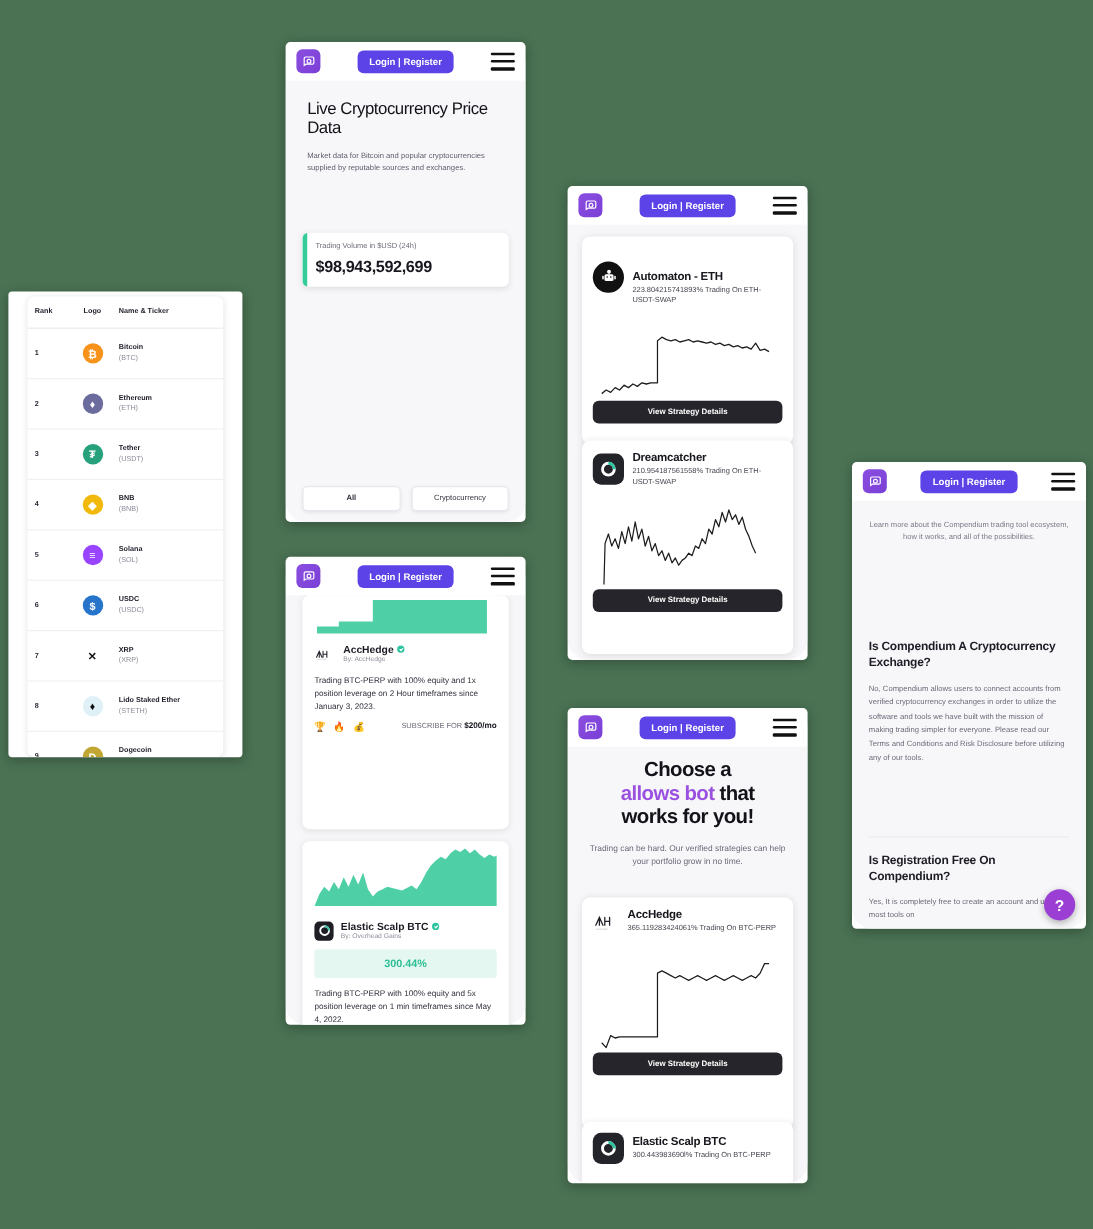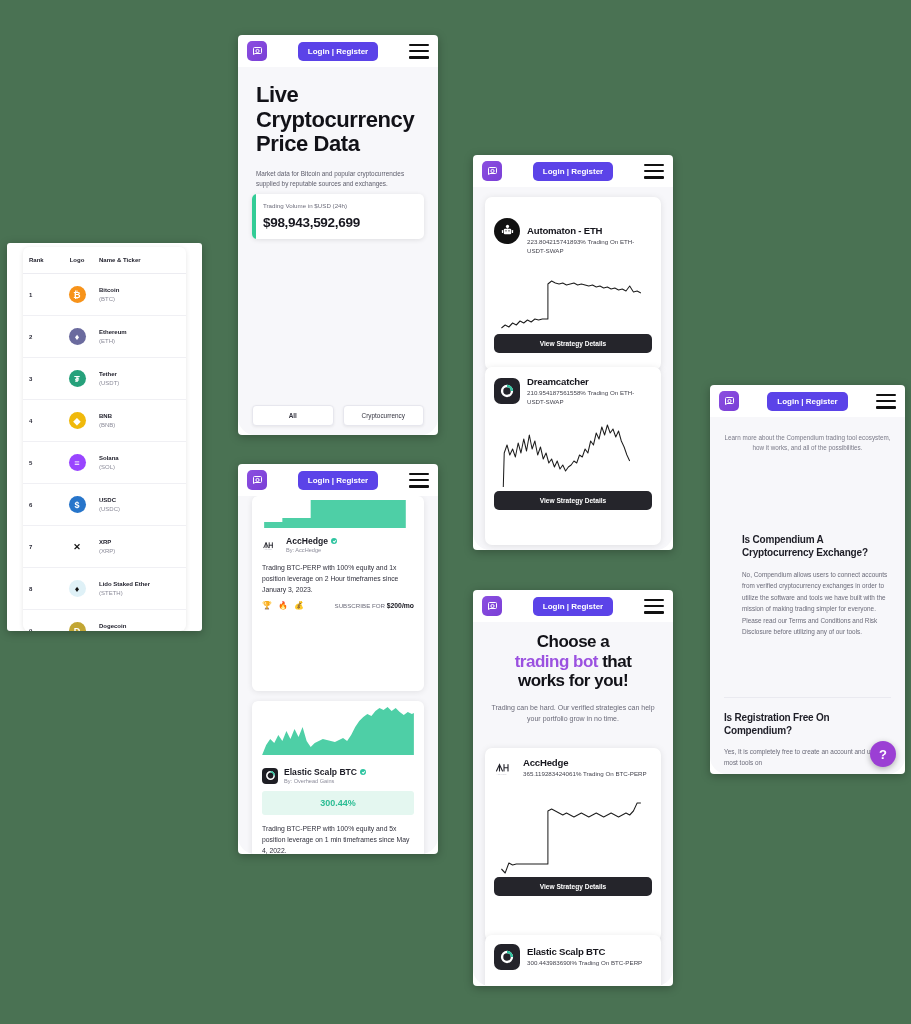--- a/index.html
+++ b/index.html
@@ -40,21 +40,21 @@
   .c-name{flex:1;}
   .coin-n{font-size:6px;font-weight:700;color:#1c1c28;line-height:1.35;}
   .coin-t{font-size:6px;color:#8b8b99;line-height:1.35;}
   .cico{width:17px;height:17px;border-radius:50%;display:flex;
         align-items:center;justify-content:center;font-size:9px;color:#fff;
         font-weight:700;}
 
   
   #p-price{left:238px;top:35px;width:200px;height:400px;border-radius:4px;}
   .pg-bg{position:absolute;left:0;right:0;top:32px;bottom:0;background:#f7f7fa;}
-  .h1{font-size:22px;font-weight:700;color:#121218;line-height:1.12;
+  .h1{font-size:14px;font-weight:400;color:#121218;line-height:1.12;
       letter-spacing:-.4px;}
   .sub{font-size:6.4px;color:#5d5d6b;line-height:1.55;}
   .stat{background:#fff;border-radius:5px;box-shadow:0 1px 5px rgba(0,0,0,.10);
         padding:8px 10px 9px 11px;position:relative;overflow:hidden;}
   .stat::before{content:"";position:absolute;left:0;top:0;bottom:0;width:4px;}
   .stat.g::before{background:#33cc96;}
   .stat.o::before{background:#f5a524;}
   .stat-l{font-size:6.2px;color:#6e6e7c;margin-bottom:6px;}
   .stat-v{font-size:13.5px;font-weight:700;color:#17171f;letter-spacing:-.3px;}
   .tabs{display:flex;gap:9px;}
@@ -430,21 +430,21 @@
       <div class="burger">
           <i></i>
           <i></i>
           <i></i>
         </div>
     </div>
 
     <div style="position:absolute;left:12px;right:12px;top:42px;">
       <div class="h2">
         <span>Choose a</span><br>
-        <span class="pp">trading bot</span><span> that</span><br>
+        <span class="pp">allows bot</span><span> that</span><br>
         <span>works for you!</span>
       </div>
       <div class="sub2" style="margin-top:11px;">Trading can be hard. Our verified strategies can help your portfolio grow in no time.</div>
     </div>
 
     <div class="bigcard" style="position:absolute;left:12px;right:12px;top:158px;height:175px;">
       <div style="display:flex;align-items:center;gap:7px;">
         <svg style="width:22px;height:20px;flex:none;" viewBox="0 0 44 34">
           <path d="M5 23 L11 10 L17 23 M11 10 L11 23 M20 10 L20 23 M20 16.5 L28 16.5 M28 10 L28 23" stroke="#22222a" stroke-width="2.2" fill="none" stroke-linecap="round"></path>
           <text x="5" y="31" font-size="4.4" fill="#bdbdc7" font-family="Liberation Sans">AccHedge</text>
@@ -495,21 +495,21 @@
           <i></i>
           <i></i>
           <i></i>
         </div>
     </div>
 
     <div style="position:absolute;left:14px;right:14px;top:38px;">
       <div class="faqsub" style="margin-top:10px;">Learn more about the Compendium trading tool ecosystem, how it works, and all of the possibilities.</div>
     </div>
 
-    <div style="position:absolute;left:14px;right:14px;top:148px;margin-left:18px;">
+    <div style="position:absolute;left:14px;right:14px;top:148px;">
       <div class="qq">Is Compendium A Cryptocurrency Exchange?</div>
       <div class="aa" style="margin-top:10px;">No, Compendium allows users to connect accounts from verified cryptocurrency exchanges in order to utilize the software and tools we have built with the mission of making trading simpler for everyone. Please read our Terms and Conditions and Risk Disclosure before utilizing any of our tools.</div>
     </div>
 
     <div class="hr" style="position:absolute;left:14px;right:14px;top:312px;"></div>
 
     <div style="position:absolute;left:14px;right:14px;top:326px;">
       <div class="qq">Is Registration Free On Compendium?</div>
       <div class="aa" style="margin-top:9px;">Yes, It is completely free to create an account and utilize most tools on</div>
     </div>

